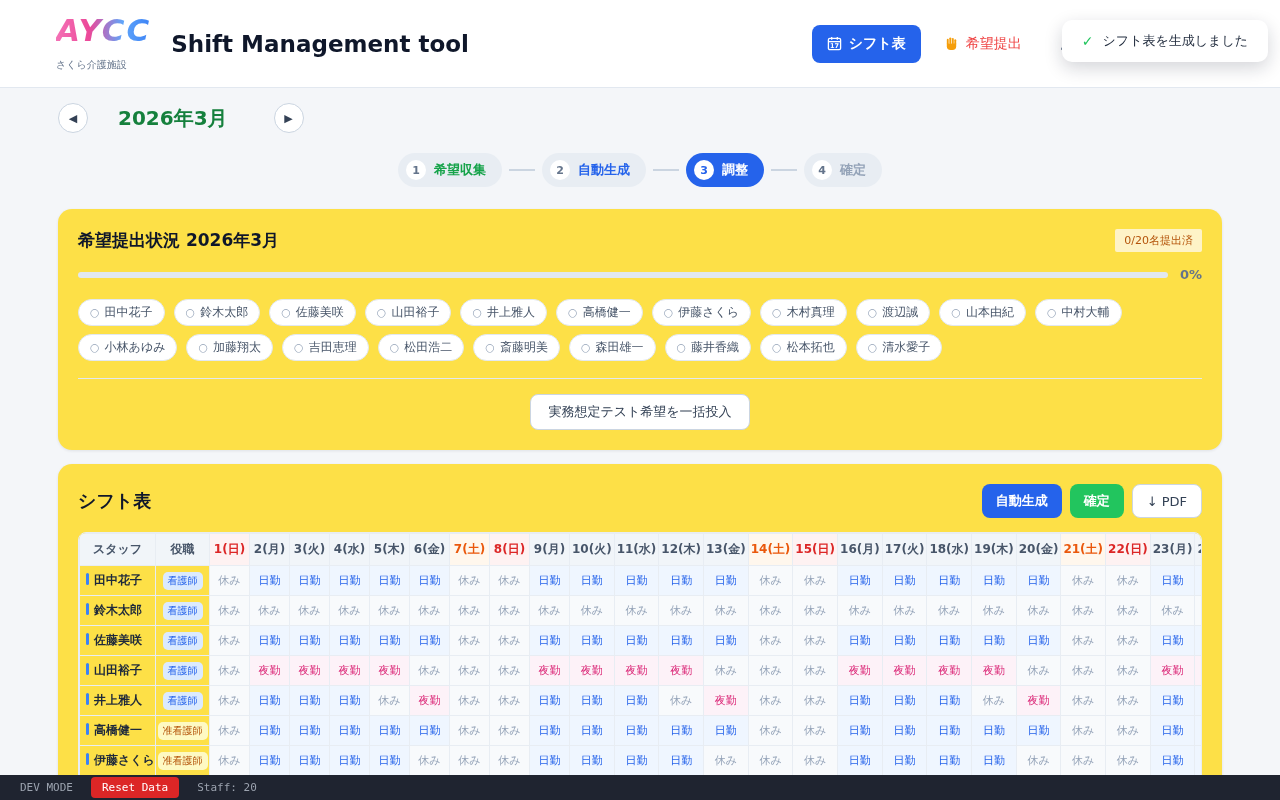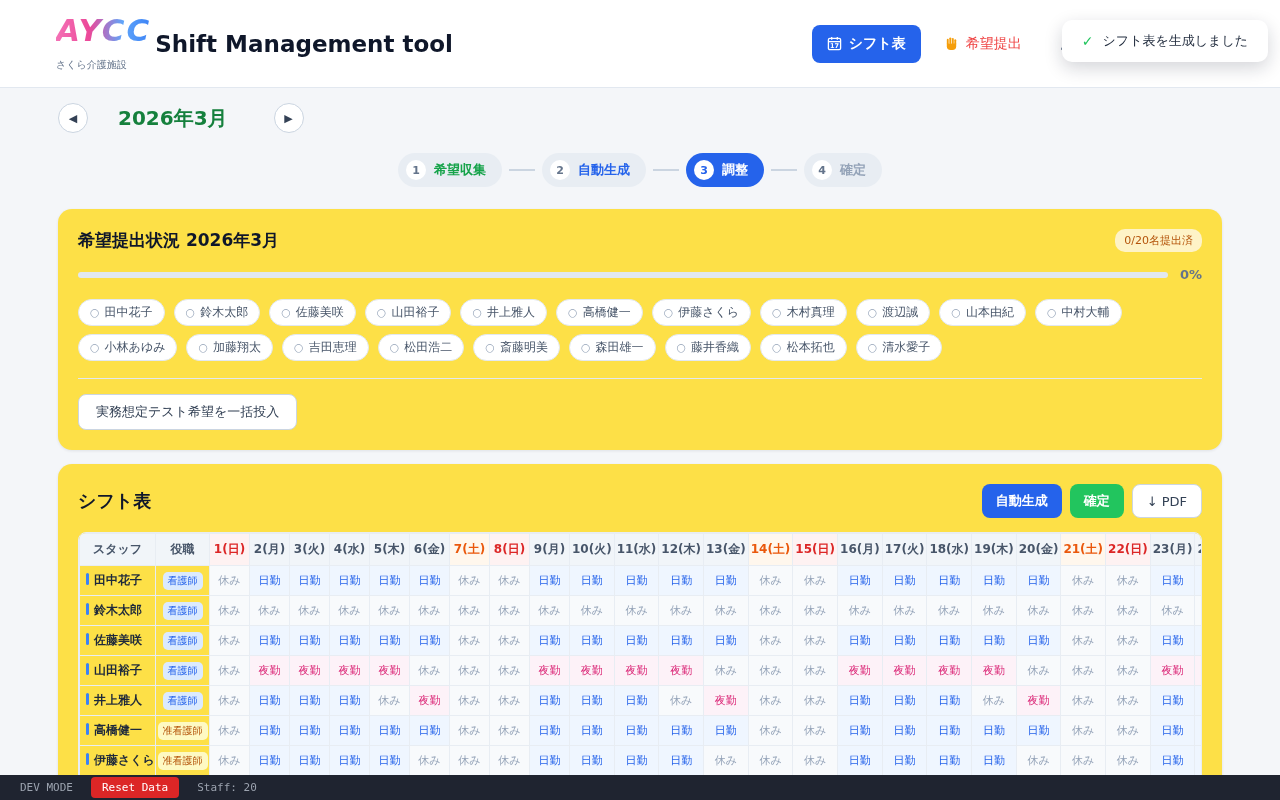--- a/index.html
+++ b/index.html
@@ -1,20 +1,20 @@
 <!DOCTYPE html>
 <html><head>
 <meta charset="utf-8">
 <style>
   *{margin:0;padding:0;box-sizing:border-box}
   html,body{width:1280px;height:800px;overflow:hidden}
   body{font-family:"DejaVu Sans","Liberation Sans",sans-serif;background:#f4f6f9;color:#1e293b;position:relative}
 
   
-  .app-header{display:flex;align-items:center;background:#fff;border-bottom:1px solid #e2e8f0;height:88px;padding:0 36px 0 56px}
+  .app-header{display:flex;align-items:center;gap:16px;background:#fff;border-bottom:1px solid #e2e8f0;height:88px;padding:0 36px 0 56px}
   .logo-block{display:flex;flex-direction:column;align-items:flex-start}
   .logo-text{font-size:31px;font-weight:bold;font-style:italic;letter-spacing:2px;line-height:1;
     background:linear-gradient(90deg,#f472b6,#ec4899 35%,#60a5fa 70%,#3b82f6);
     -webkit-background-clip:text;background-clip:text;color:transparent}
   .logo-sub{font-size:10px;color:#64748b;margin-top:12px}
   .app-title{font-size:23px;font-weight:bold;color:#0f172a;margin-left:4px}
   .main-nav{margin-left:auto;display:flex;gap:8px;align-items:center}
   .nav-btn{display:flex;align-items:center;gap:7px;border:none;background:transparent;font-size:14px;color:#ef4444;padding:10px 15px;border-radius:8px;cursor:pointer;font-family:inherit;white-space:nowrap}
   .nav-btn.active{background:#2563eb;color:#fff;font-weight:bold}
   .nav-icon{display:inline-flex;}
@@ -37,30 +37,30 @@
   .step.active{background:#2563eb}
   .step.active .step-label{color:#fff}
   .step.active .step-num{color:#2563eb}
   .step.muted .step-label{color:#94a3b8}
   .connector{width:26px;height:2px;background:#cbd5e1}
 
   
   .card{background:#fde047;border-radius:14px;box-shadow:0 1px 3px rgba(15,23,42,.09);padding:20px 20px;margin-top:14px}
   .card-head{display:flex;align-items:center}
   .card-title{font-size:17px;font-weight:bold;color:#0f172a}
-  .badge-yellow{margin-left:auto;background:#fef3c7;color:#b45309;font-size:11px;padding:4px 9px;border-radius:10px;white-space:nowrap}
+  .badge-yellow{margin-left:auto;background:#fef3c7;color:#b45309;font-size:11px;padding:4px 9px;border-radius:2px;white-space:nowrap}
   .progress-row{display:flex;align-items:center;gap:12px;margin:15px 0 17px}
   .progress-track{flex:1;height:6px;background:#e2e8f0;border-radius:3px;overflow:hidden}
   .progress-fill{height:100%;width:0;background:#22c55e}
   .progress-label{font-size:13px;color:#64748b;font-weight:bold}
   .chips{display:flex;flex-wrap:wrap;gap:8px 9px}
   .chip{display:inline-flex;align-items:center;gap:5px;border:1px solid #e2e8f0;border-radius:999px;padding:4px 11px;font-size:12px;color:#475569;background:#fff}
   .chip .dot{color:#94a3b8;font-size:11px}
   .divider{border-top:1px solid #e2e8f0;margin:17px 0 15px}
-  .bulk-row{display:flex;justify-content:flex-start}
+  .bulk-row{display:flex;justify-content:center}
   .bulk-btn{border:1px solid #cbd5e1;background:#fff;color:#334155;font-size:13px;padding:8px 17px;border-radius:8px;cursor:pointer;font-family:inherit}
 
   
   .shift-head{display:flex;align-items:center;margin-bottom:14px}
   .shift-title{font-size:18px;font-weight:bold;color:#0f172a}
   .btn-row{margin-left:auto;display:flex;gap:8px}
   .btn{border:none;border-radius:8px;font-size:13px;padding:8px 14px;cursor:pointer;font-family:inherit;font-weight:bold;white-space:nowrap}
   .btn.blue{background:#2563eb;color:#fff}
   .btn.green{background:#22c55e;color:#fff}
   .btn.outline{background:#fff;border:1px solid #cbd5e1;color:#334155;font-weight:normal}

